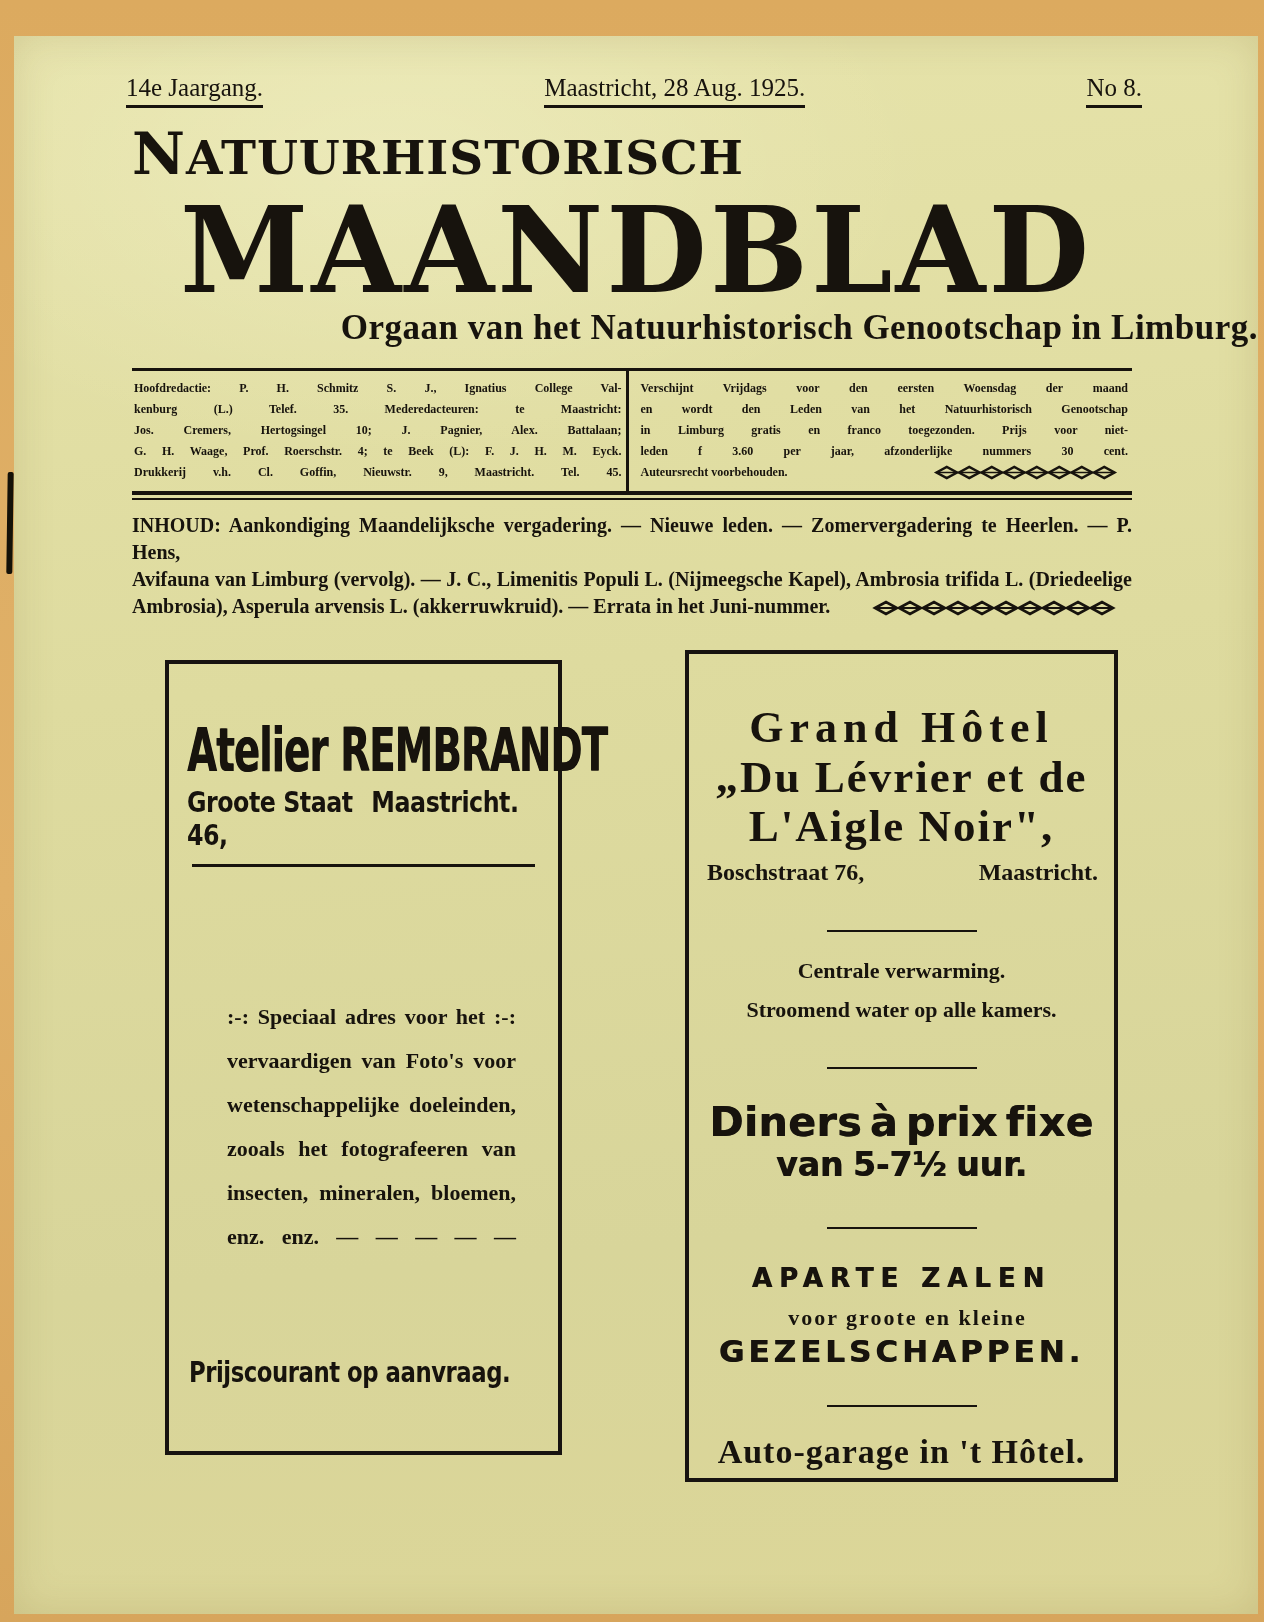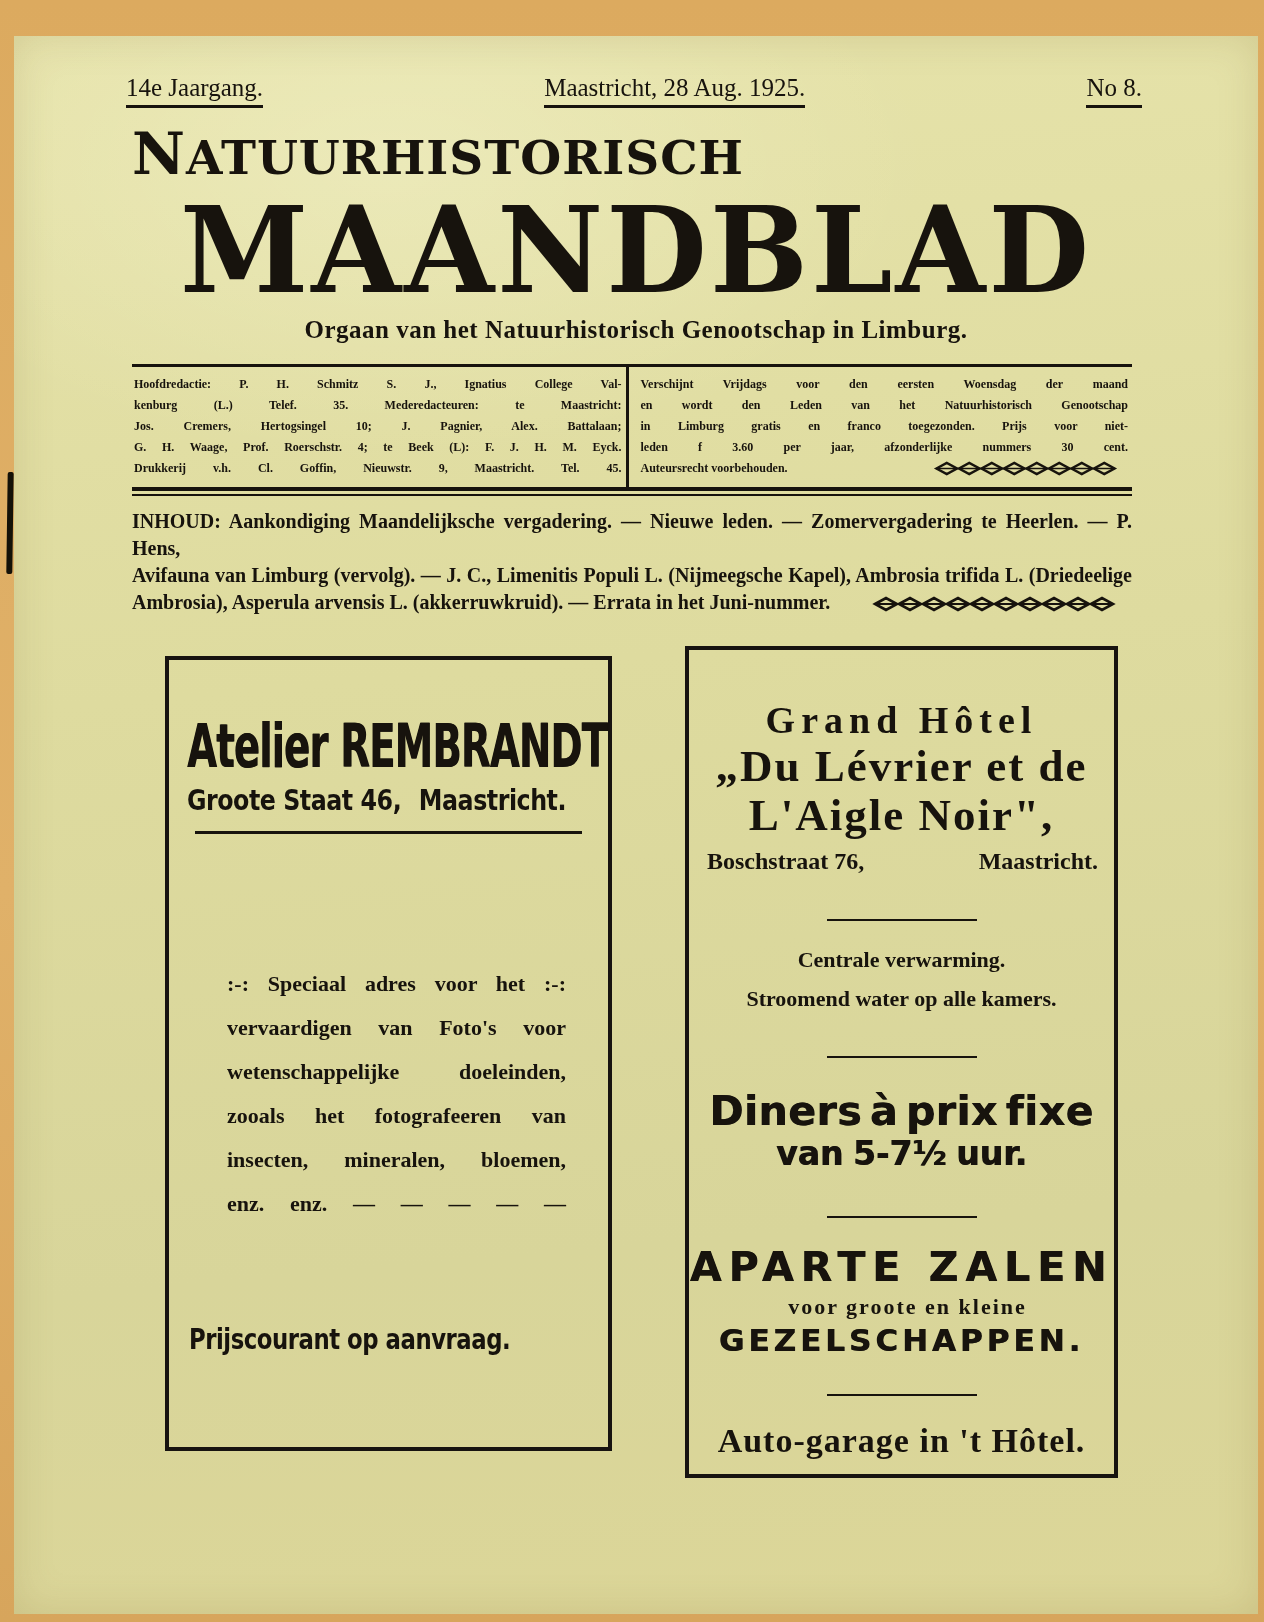--- a/index.html
+++ b/index.html
@@ -36,22 +36,22 @@
     font-size:47px;font-weight:bold;letter-spacing:1px;line-height:60px;
   }
   .kicker::first-letter{font-size:58px;}
   .main-title{
     margin:2px 0 0 0;text-align:center;
     font-family:"DejaVu Serif", serif;
     font-size:116px;font-weight:bold;line-height:118px;letter-spacing:3px;
     transform:scale(1.0,1.04);
   }
   .subtitle{
-    margin-top:8px;text-align:center;
-    font-size:25px;font-weight:bold;letter-spacing:0.5px;
+    margin-top:0;text-align:right;
+    font-size:35px;font-weight:bold;letter-spacing:0.5px;
   }
   
   .editorial{
     margin:20px 126px 0 118px;
     border-top:3px solid #17130d;
     display:flex;
   }
   .ed-col{padding:7px 4px 8px 2px;font-weight:bold;font-size:12px;line-height:21px;width:50%;}
   .ed-col.right{border-left:3px solid #17130d;padding-left:12px;}
   .jl{text-align:justify;text-align-last:justify;}
@@ -61,21 +61,21 @@
     margin:0 126px 0 118px;height:3px;
     border-top:4px solid #17130d;border-bottom:2px solid #17130d;
   }
   
   .inhoud{margin:12px 126px 0 118px;font-weight:bold;font-size:20px;line-height:27px;}
   .inhoud-lastline{display:flex;align-items:center;}
   .inhoud-lastline .chain{margin-left:38px;margin-top:2px;}
   
   .ads{position:relative;height:860px;margin-top:28px;}
   .ad{position:absolute;border:4px solid #171310;box-sizing:border-box;}
-  .ad-left{left:151px;top:12px;width:447px;height:795px;}
+  .ad-left{left:151px;top:12px;width:397px;height:795px;}
   .ad-right{left:671px;top:2px;width:433px;height:832px;}
   .heavy{font-family:"DejaVu Sans", sans-serif;font-weight:bold;}
   .fatten{text-shadow:0.7px 0 0 currentColor;}
   
   .atelier-title{
     margin:56px 0 0 18px;white-space:nowrap;
     font-size:46px;line-height:60px;letter-spacing:-1px;
     transform:scale(0.84,1.32);transform-origin:left center;
   }
   .atelier-address{
@@ -84,33 +84,33 @@
     transform:scale(0.95,1.12);transform-origin:left center;
   }
   .atelier-rule{margin:16px auto 0 auto;width:88%;border-top:3px solid #17130d;}
   .atelier-body{margin:128px 42px 0 58px;font-size:22px;line-height:44px;font-weight:bold;}
   .atelier-footer{
     margin:100px 0 0 20px;font-size:24px;letter-spacing:-0.5px;
     transform:scale(0.95,1.15);transform-origin:left center;
   }
   
   .hotel{text-align:center;}
-  .hotel-kicker{margin-top:48px;font-size:38px;font-weight:bold;letter-spacing:6px;}
+  .hotel-kicker{margin-top:48px;font-size:44px;font-weight:bold;letter-spacing:6px;}
   .hotel-name{font-size:45px;font-weight:bold;letter-spacing:2px;line-height:49px;}
   .hotel-address{
     display:flex;justify-content:space-between;align-items:baseline;
     margin:8px 16px 0 18px;font-size:24px;font-weight:bold;
   }
   .mini-rule{width:150px;border-top:2.5px solid #17130d;margin:0 auto;}
   .r1{margin-top:44px;} .r2{margin-top:44px;} .r3{margin-top:42px;} .r4{margin-top:36px;}
   .hotel-feature1{margin-top:26px;font-size:22px;font-weight:bold;}
   .hotel-feature2{margin-top:13px;font-size:22px;font-weight:bold;}
   .diners1{margin-top:30px;font-size:41px;line-height:46px;word-spacing:-7px;letter-spacing:0.5px;}
   .diners2{margin-top:0px;font-size:33px;line-height:40px;word-spacing:-2px;}
-  .zalen1{margin-top:26px;font-size:41px;line-height:46px;letter-spacing:7px;}
+  .zalen1{margin-top:26px;font-size:26px;line-height:46px;letter-spacing:7px;}
   .zalen2{margin-top:4px;font-size:22px;font-weight:bold;letter-spacing:2px;padding-left:12px;}
   .zalen3{margin-top:2px;font-size:31px;line-height:36px;letter-spacing:4px;}
   .garage{margin-top:26px;font-size:34px;font-weight:bold;letter-spacing:1px;}
 </style>
 </head>
 <body>
 
 <div class="page">
   <div class="paper">
 

